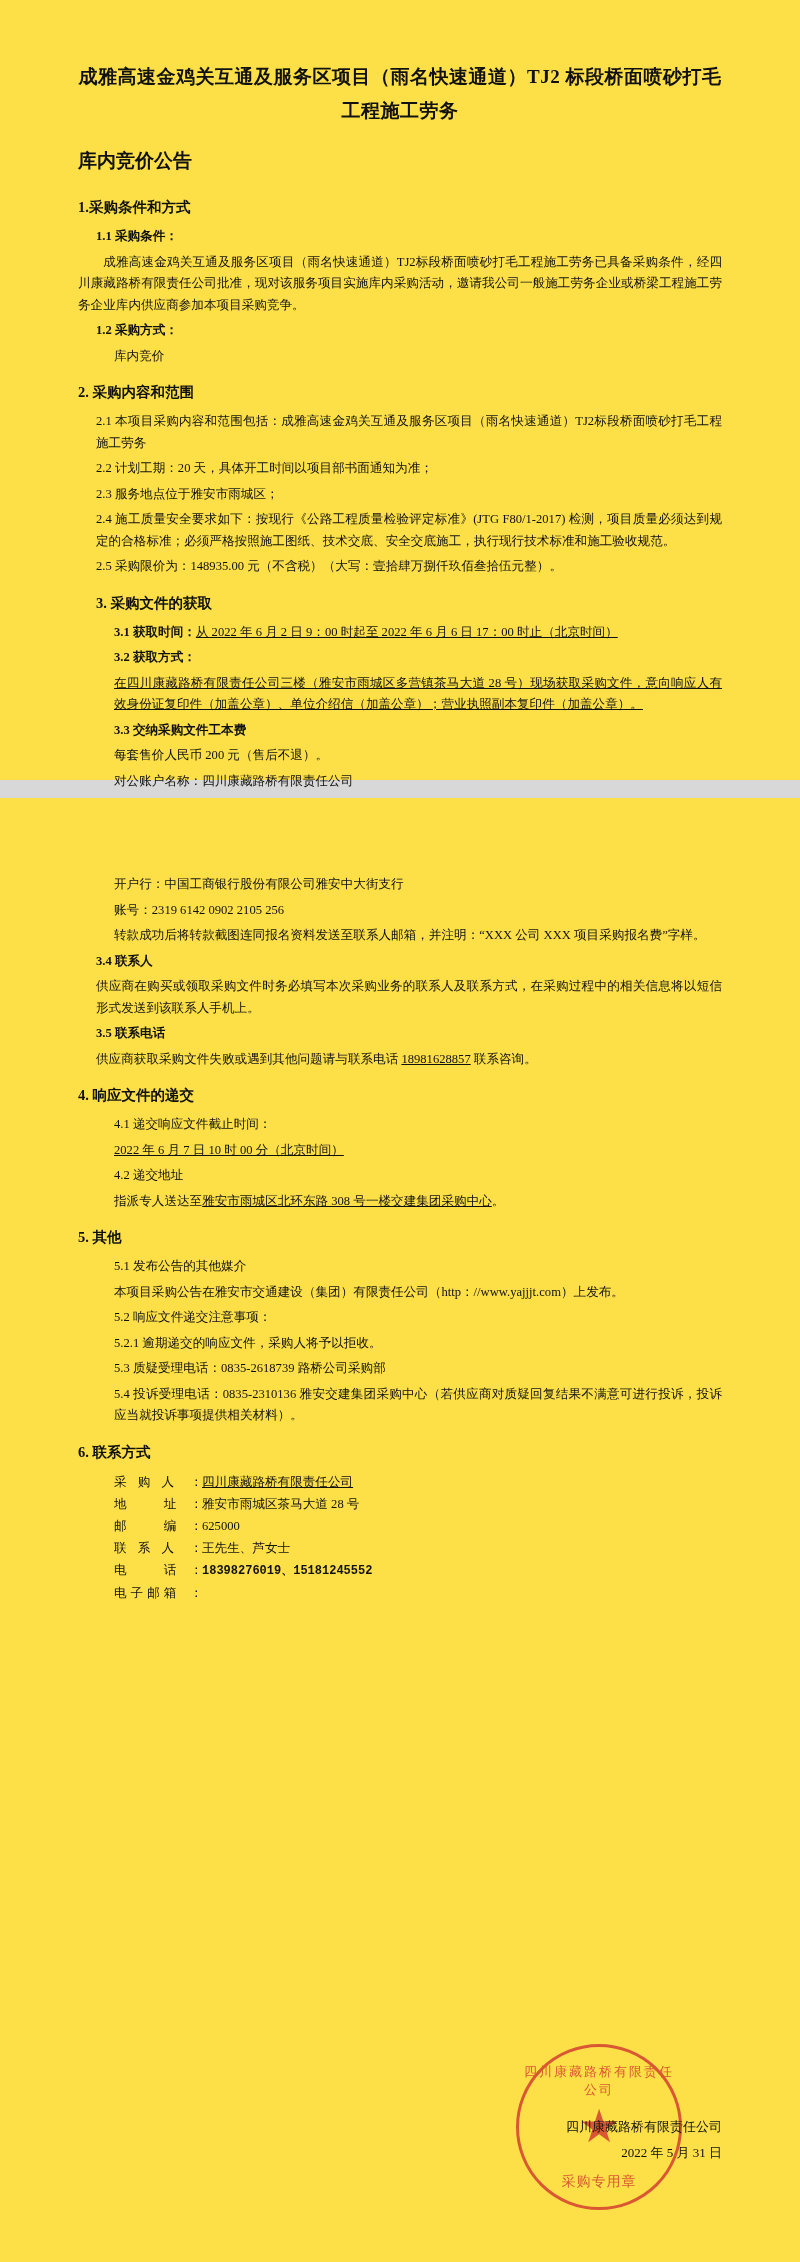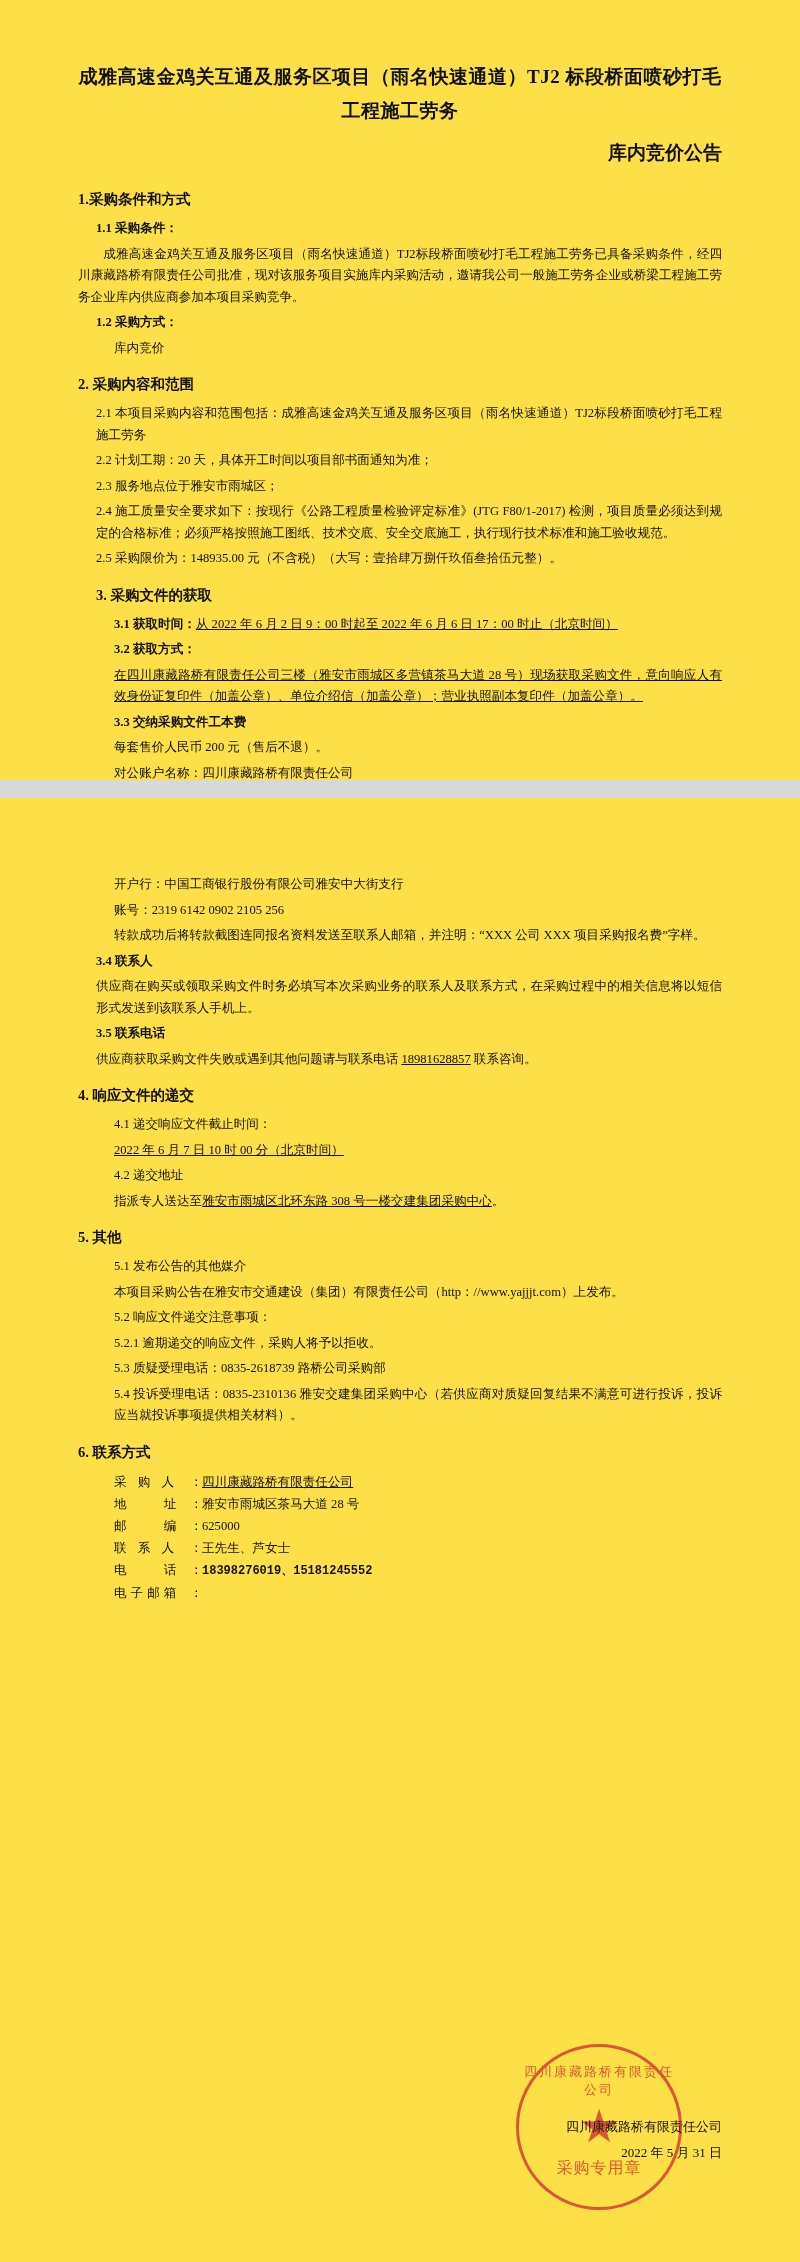--- a/index.html
+++ b/index.html
@@ -24,25 +24,25 @@
 
   .doc-title {
     text-align: center;
     font-size: 19px;
     font-weight: bold;
     line-height: 34px;
     letter-spacing: 0.5px;
     margin: 0 0 4px 0;
   }
   .doc-subtitle {
-    text-align: right;
+    text-align: left;
     font-size: 19px;
     font-weight: bold;
     line-height: 34px;
-    margin: 8px 0 18px 0;
+    margin: 16px 0 18px 0;
   }
   .h1 {
     font-size: 14.5px;
     font-weight: bold;
     margin: 14px 0 8px 0;
     line-height: 22px;
   }
   .h1.center-ish { margin-left: 18px; }
   .h2 {
     font-size: 13px;
@@ -107,24 +107,24 @@
     width: 100%;
     top: 16px;
     text-align: center;
     color: #d0332e;
     font-size: 13px;
     letter-spacing: 2px;
   }
   .seal-text-bottom {
     position: absolute;
     width: 100%;
-    bottom: 28px;
+    bottom: 16px;
     text-align: center;
     color: #d0332e;
-    font-size: 16px;
+    font-size: 14px;
     letter-spacing: 1px;
   }
   .signature {
     position: absolute;
     right: 78px;
     bottom: 96px;
     text-align: right;
     font-size: 13px;
     line-height: 26px;
   }

